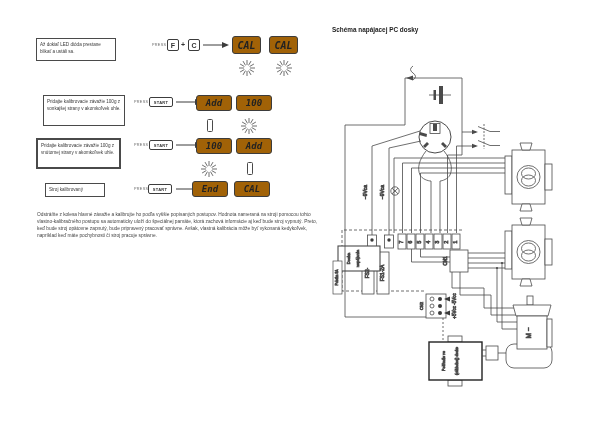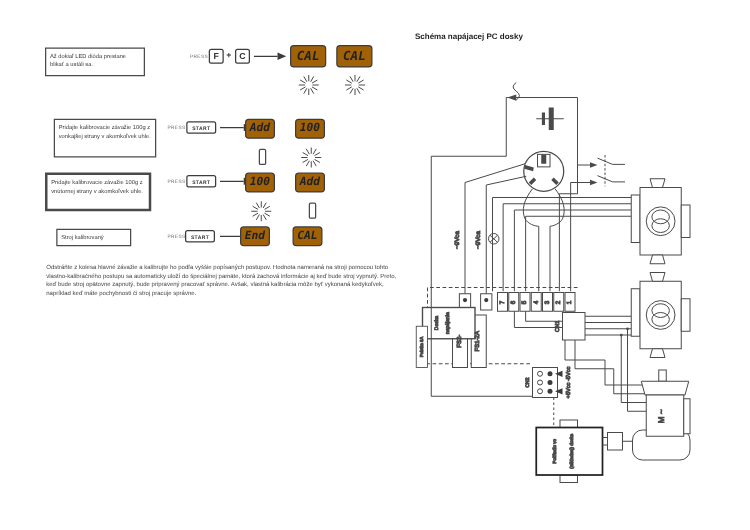--- a/index.html
+++ b/index.html
@@ -14,21 +14,21 @@
           font-size:7px;font-weight:bold;display:flex;align-items:center;justify-content:center;
           box-sizing:border-box;background:#fff;color:#333;}
   .plus{font-size:7px;font-weight:bold;color:#333;}
   .startbtn{width:24px;height:10px;border:1.2px solid #3c3c3c;border-radius:2px;
             font-size:4px;font-weight:bold;letter-spacing:.3px;display:flex;align-items:center;
             justify-content:center;box-sizing:border-box;background:#fff;color:#333;}
   .disp{border:1.3px solid #3c3c3c;border-radius:3px;background:#a16207;color:#222;
         font-family:"DejaVu Sans Mono", monospace;font-style:italic;font-weight:bold;
         display:flex;align-items:center;justify-content:center;box-sizing:border-box;}
   .disp.big{width:29px;height:18px;font-size:10px;}
-  .disp.sm{width:24px;height:16px;font-size:9px;font-style:italic;}
+  .disp.sm{width:36px;height:16px;font-size:9px;font-style:italic;}
   .bar{width:4px;height:11px;border:1px solid #4a4a4a;border-radius:1.5px;background:#fff;}
   .para{font-size:4.8px;line-height:6.9px;color:#454545;text-align:left;}
   .dtitle{font-size:6.4px;font-weight:bold;color:#222;}
   svg text{font-family:"Liberation Sans", sans-serif;fill:#3a3a3a;}
 </style>
 </head>
 <body>
 
 <div id="page">
 

